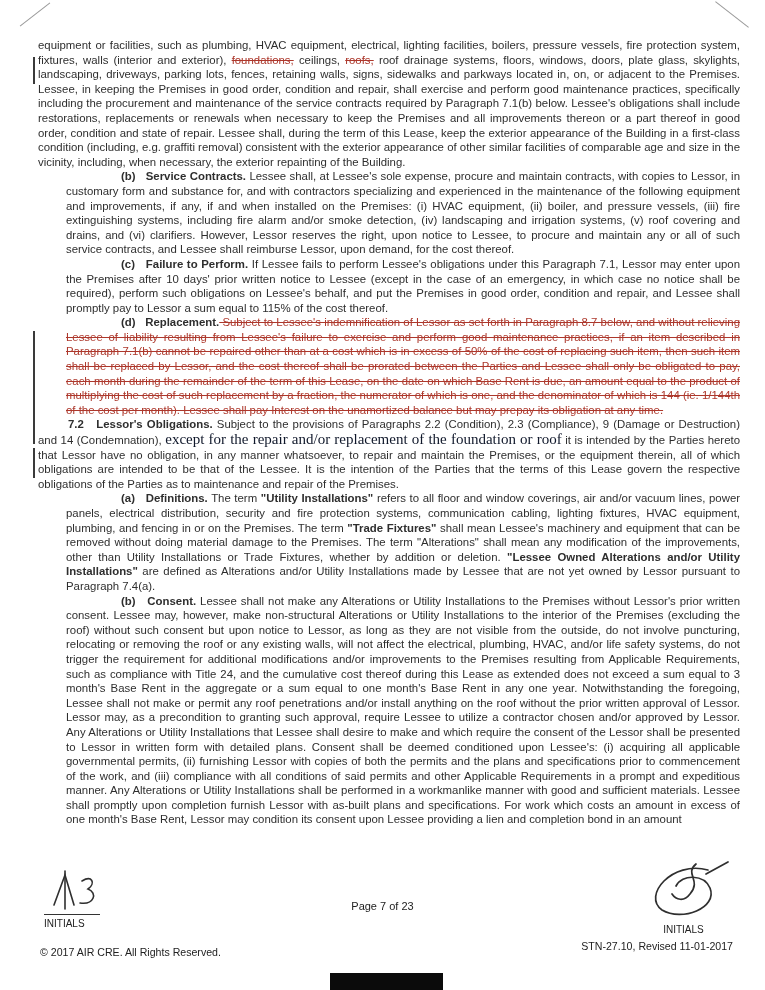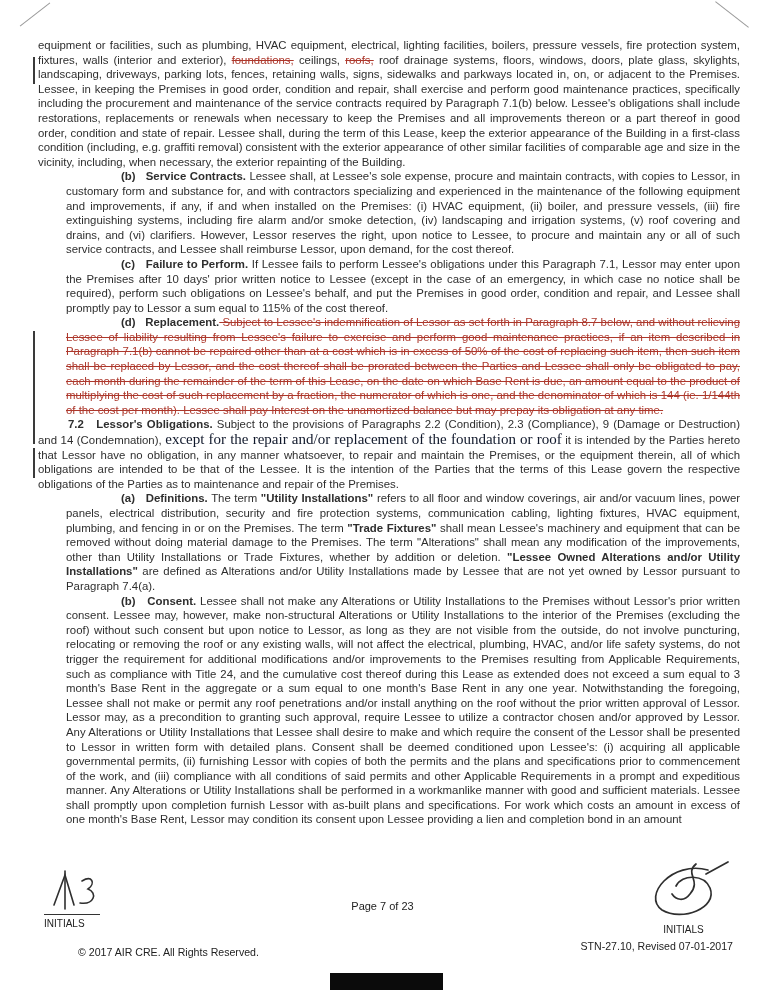--- a/index.html
+++ b/index.html
@@ -78,21 +78,20 @@
     font-size: 10px;
     color: #222;
   }
   .sig-svg { display: block; }
   .copyright {
     position: absolute;
     left: 40px;
     top: 946px;
     font-size: 10.6px;
     color: #222;
-    margin-left: 38px;
   }
   .form-code {
     position: absolute;
     right: 32px;
     top: 940px;
     font-size: 10.6px;
     color: #222;
   }
   .black-bar {
     position: absolute;
@@ -146,17 +145,17 @@
       <g fill="none" stroke="#2f2f2f" stroke-width="1.7" stroke-linecap="round">
         <path d="M70 10 C34 0 4 36 24 50 C44 62 80 48 72 28 C66 14 44 14 38 26"></path>
         <path d="M58 4 C46 14 64 20 52 34 C46 42 38 40 34 34"></path>
         <path d="M68 14 L90 2"></path>
       </g>
     </svg>
     <div>INITIALS</div>
   </div>
 
   <div class="copyright">© 2017 AIR CRE.  All Rights Reserved.</div>
-  <div class="form-code">STN-27.10, Revised 07-01-2017</div>
+  <div class="form-code">STN-27.10, Revised 11-01-2017</div>
 
   <div class="black-bar"></div>
 
 </div>
 
 </body></html>

